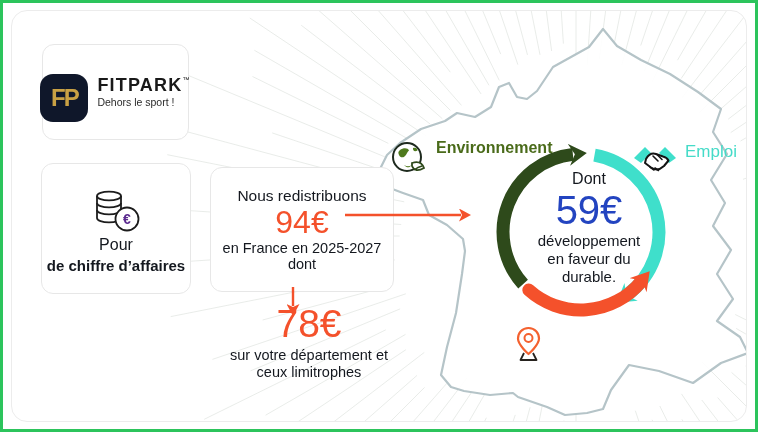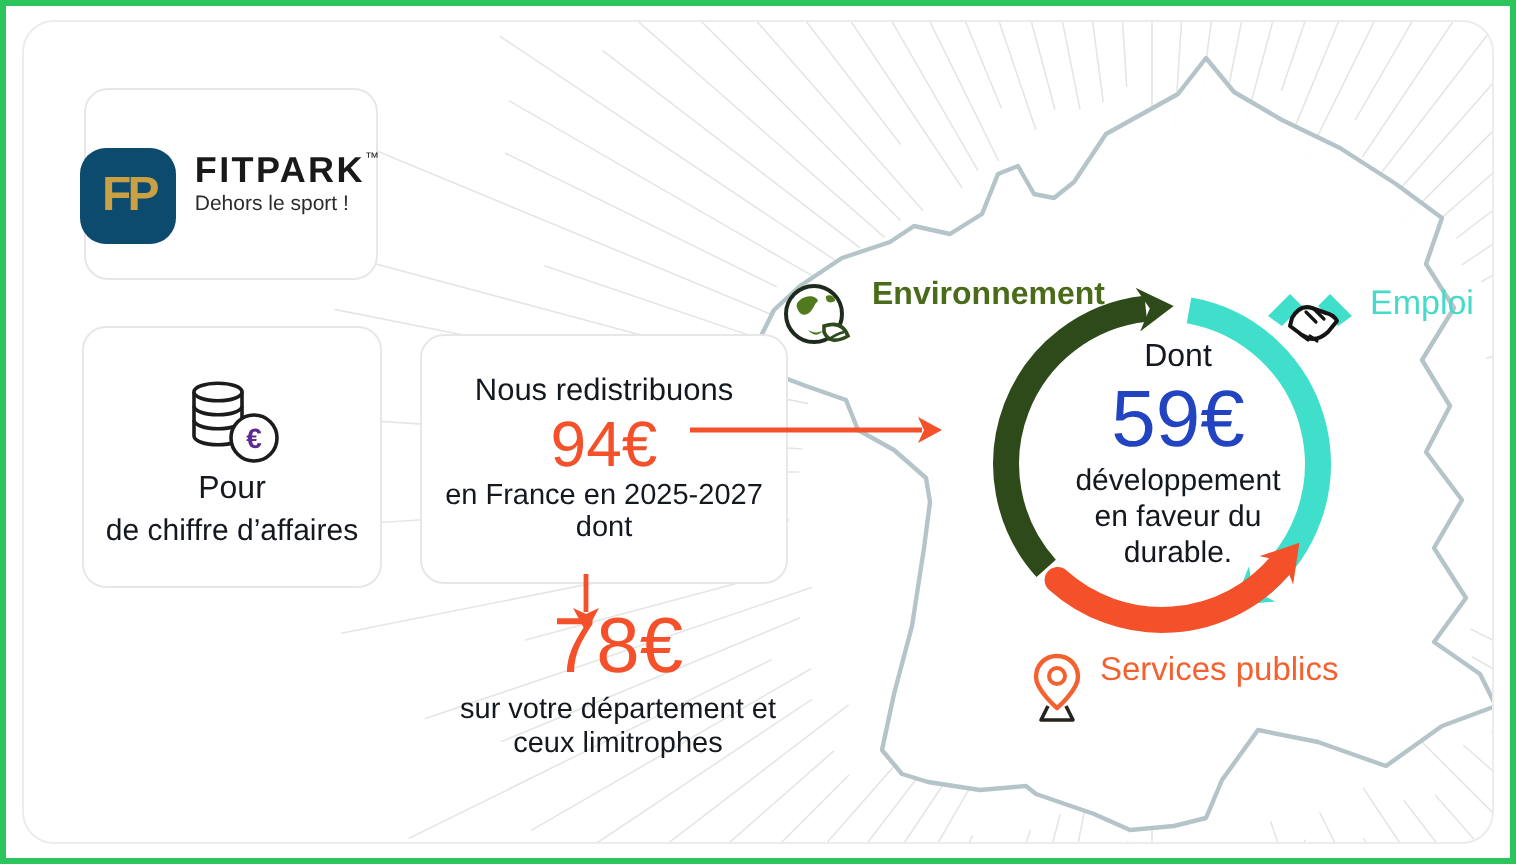--- a/index.html
+++ b/index.html
@@ -4,31 +4,31 @@
 <style>
   html,body{margin:0;padding:0;background:#fff;}
   body{width:758px;height:432px;overflow:hidden;font-family:"Liberation Sans",sans-serif;color:#14181f;}
   #stage{position:relative;width:758px;height:432px;box-sizing:border-box;border:3px solid #2cc45c;background:#fff;}
   #card{position:absolute;left:8px;top:7px;right:8px;bottom:7px;border:1.5px solid #ececec;border-radius:16px;background:#fff;overflow:hidden;}
   #bg{position:absolute;left:-8px;top:-7px;width:758px;height:432px;}
   .abs{position:absolute;}
   .panel{box-sizing:border-box;background:#fff;border:1.5px solid #e7e7e7;border-radius:12px;}
   
   #brandCard{left:30px;top:33px;width:147px;height:96px;display:flex;align-items:center;justify-content:center;gap:9px;}
-  #monogram{width:48px;height:48px;border-radius:13px;background:#0c4a6e;color:#c9a144;display:flex;align-items:center;justify-content:center;
+  #monogram{width:48px;height:48px;border-radius:13px;background:#0f172a;color:#c9a144;display:flex;align-items:center;justify-content:center;
             font-size:24px;font-weight:700;letter-spacing:-2px;flex:0 0 auto;margin-top:12px;}
   .brand-name{font-size:18px;font-weight:700;letter-spacing:1.2px;line-height:1.05;color:#191919;}
   .brand-name sup{font-size:7px;font-weight:400;vertical-align:top;}
   .brand-tagline{font-size:10.5px;color:#2b2b2b;margin-top:2px;}
   
   #revenueBox{left:29px;top:152px;width:150px;height:131px;display:flex;flex-direction:column;align-items:center;justify-content:center;gap:2px;text-align:center;}
   .rev-line{display:flex;align-items:baseline;gap:6px;}
   .rev-prefix{font-size:16px;font-weight:500;}
   .rev-amount{font-size:37px;color:#5b2b8f;line-height:1;}
-  .rev-caption{font-size:15px;font-weight:400;margin-top:1px;}
+  .rev-caption{font-size:15px;font-weight:700;margin-top:1px;}
   
   #redisBox{left:198px;top:156px;width:184px;height:125px;display:flex;flex-direction:column;align-items:center;justify-content:center;text-align:center;}
   .redis-intro{font-size:15.5px;font-weight:500;}
   .redis-amount{font-size:32px;color:#f4512b;line-height:1.1;}
   .redis-period{font-size:14.5px;font-weight:500;}
   .redis-connector{font-size:14.5px;font-weight:500;}
   
   #localBlock{left:202px;top:291px;width:190px;text-align:center;}
   .local-amount{font-size:39px;color:#f4512b;line-height:1.15;}
   .local-emphasis{font-size:13px;color:#f4612f;font-weight:600;letter-spacing:.6px;margin-top:2px;}
@@ -254,21 +254,20 @@
       </svg>
       <span class="legend-label">Emploi</span>
     </div>
 
     <div id="legendSrv" class="abs legend">
       <svg width="27" height="37" viewBox="0 0 27 37">
         <path d="M9,27 L5.5,34 L21.5,34 L18,27" fill="none" stroke="#26221e" stroke-width="1.8" stroke-linejoin="round"></path>
         <path d="M13.5,2 C7,2 3,7 3,12.5 C3,19 13.5,28 13.5,28 C13.5,28 24,19 24,12.5 C24,7 20,2 13.5,2 Z" fill="#fff" stroke="#f4612f" stroke-width="2.2" stroke-linejoin="round"></path>
         <circle cx="13.5" cy="12" r="4" fill="#fff" stroke="#f4612f" stroke-width="2"></circle>
       </svg>
-      <span class="legend-label">Services publics</span>
     </div>
 
   </div>
 
   <svg id="fx" viewBox="0 0 758 432">
     <defs>
       <marker id="mFlow" markerUnits="userSpaceOnUse" markerWidth="13" markerHeight="13" refX="2" refY="6.5" orient="auto">
         <path d="M0,0 L12,6.5 L0,13 L3,6.5 Z" fill="#f4512b"></path>
       </marker>
     </defs>

